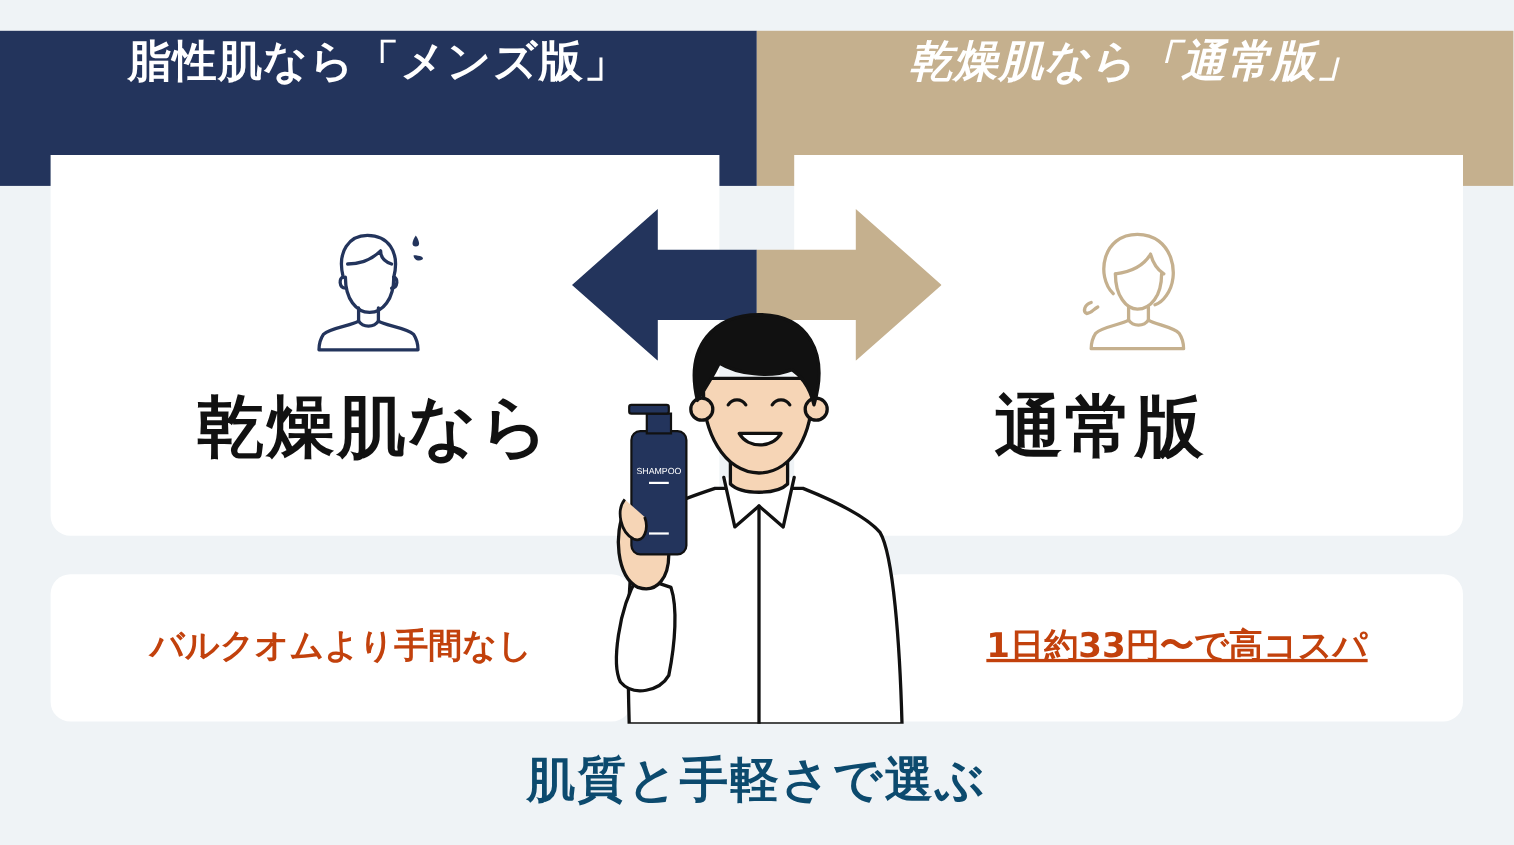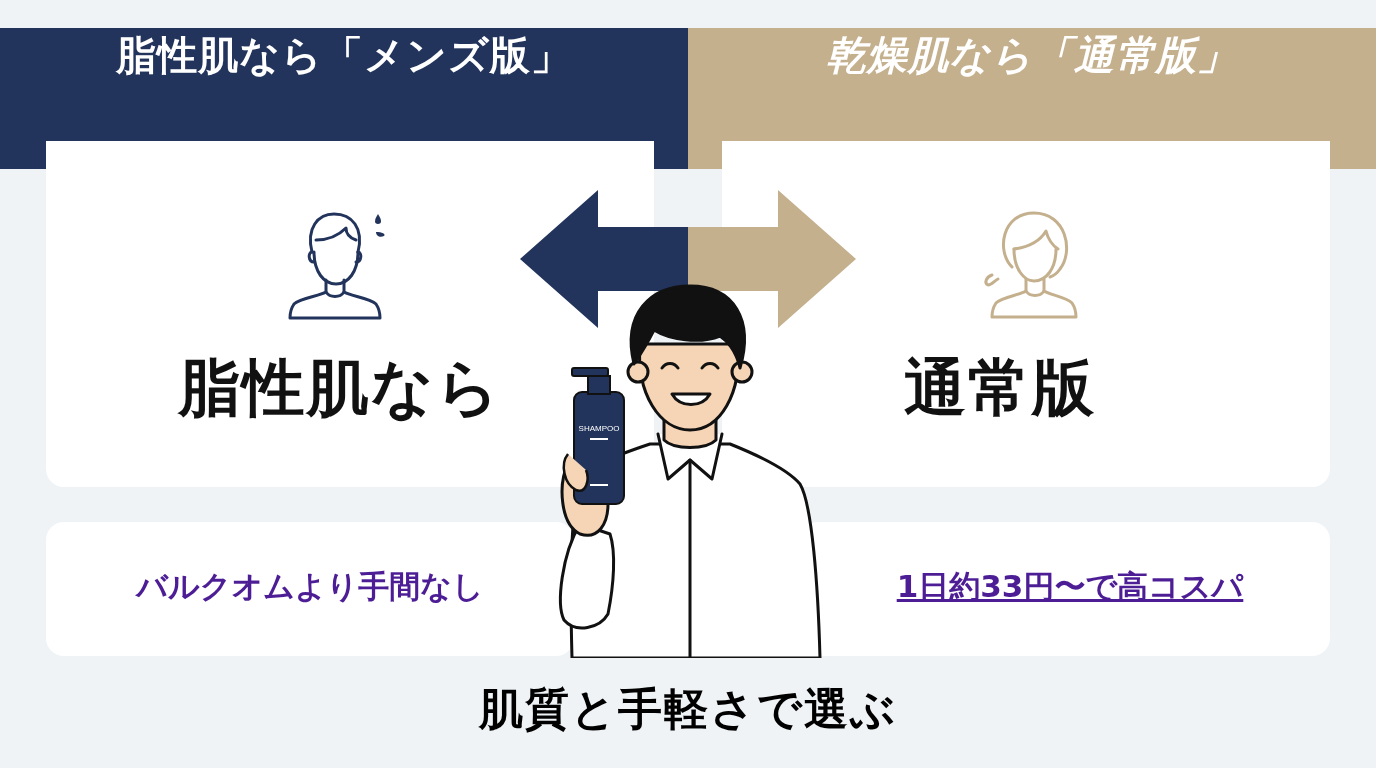--- a/index.html
+++ b/index.html
@@ -10,24 +10,24 @@
   :root{--navy:#23345c;--tan:#c5b08e;}
   .card{position:absolute;background:#fff;border-radius:18px;}
   .card.top{top:141px;height:346px;border-top-left-radius:0;border-top-right-radius:0;}
   .card.tl{left:46px;width:608px;}
   .card.tr{left:722px;width:608px;}
   .card.bl{left:46px;top:522px;width:528px;height:134px;}
   .card.br{left:800px;top:522px;width:530px;height:134px;}
   .big{position:absolute;top:346px;font-size:62px;font-weight:bold;color:#111;text-align:center;letter-spacing:2px;}
   .big.l{left:160px;width:360px;}
   .big.r{left:820px;width:360px;}
-  .sub{position:absolute;top:566px;font-size:31px;font-weight:bold;color:#4c1d95;text-align:center;}
+  .sub{position:absolute;top:566px;font-size:31px;font-weight:bold;color:#c2410c;text-align:center;}
   .sub.l{left:60px;width:500px;}
   .sub.r{left:830px;width:480px;text-decoration:underline;}
-  .footer{position:absolute;top:680px;left:388px;width:600px;text-align:center;font-size:44px;font-weight:bold;color:#000000;letter-spacing:2px;}
+  .footer{position:absolute;top:680px;left:388px;width:600px;text-align:center;font-size:44px;font-weight:bold;color:#0c4a6e;letter-spacing:2px;}
   .icon{position:absolute;}
 </style>
 </head>
 <body>
 
 <div class="hdr left">
     <span>脂性肌なら「メンズ版」</span>
   </div>
 <div class="hdr right">
     <span>乾燥肌なら「通常版」</span>
@@ -60,21 +60,21 @@
     <path d="M46 86 C50 92 60 92 64 86"></path>
     <path d="M12 70 C6 72 4 78 8 80 C12 80 14 76 18 74"></path>
   </g>
 </svg>
 
 <svg class="icon" style="left:520px;top:190px" width="336" height="138" viewBox="0 0 336 138">
   <polygon points="0,69 78,0 78,37 168,37 168,101 78,101 78,138" fill="#23345c"></polygon>
   <polygon points="336,69 258,0 258,37 168,37 168,101 258,101 258,138" fill="#c5b08e"></polygon>
 </svg>
 
-<div class="big l">脂性肌なら</div>
+<div class="big l">乾燥肌なら</div>
 <div class="big r">通常版</div>
 <div class="sub l">バルクオムより手間なし</div>
 <div class="sub r">1日約33円〜で高コスパ</div>
 
 <svg class="icon" style="left:550px;top:284px" width="280" height="374" viewBox="0 0 280 374">
   <g stroke="#111" stroke-width="3" stroke-linejoin="round" stroke-linecap="round">
 
     <path d="M100 160 C70 170 40 180 30 200 C20 230 20 300 22 374 L270 374 C268 300 262 220 250 200 C238 186 210 172 180 160 Z" fill="#fff"></path>
 
     <path d="M30 240 C12 270 6 320 14 336 C26 350 50 344 58 330 C64 300 66 268 60 250 Z" fill="#fff"></path>

